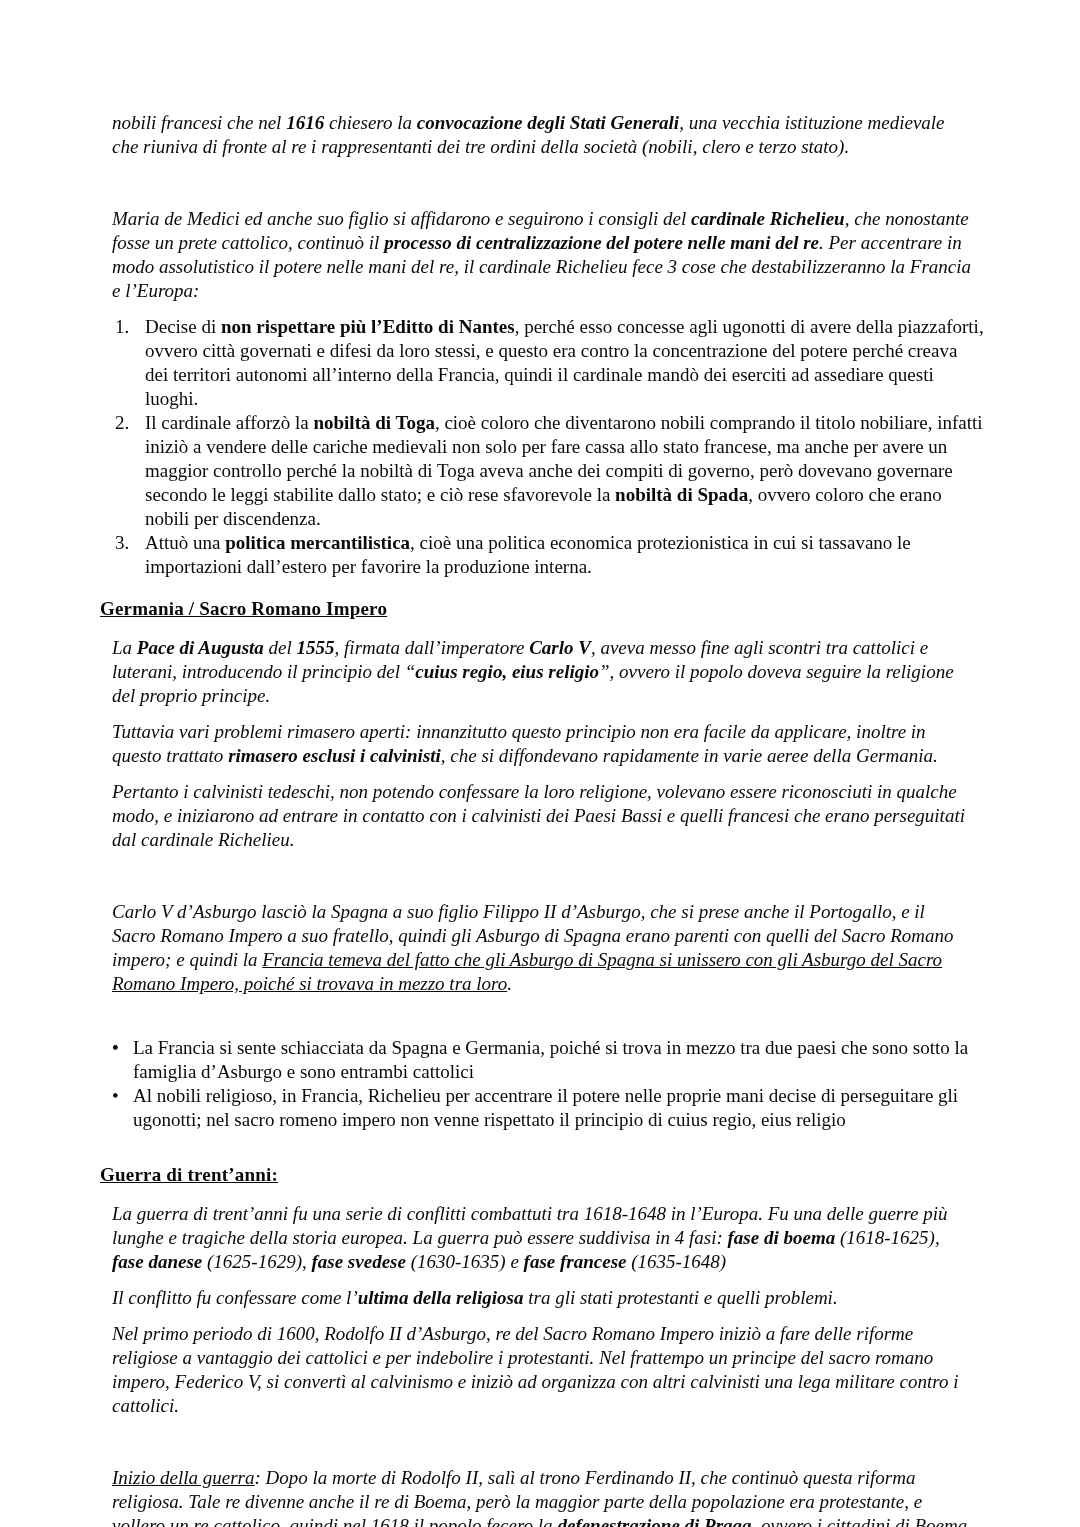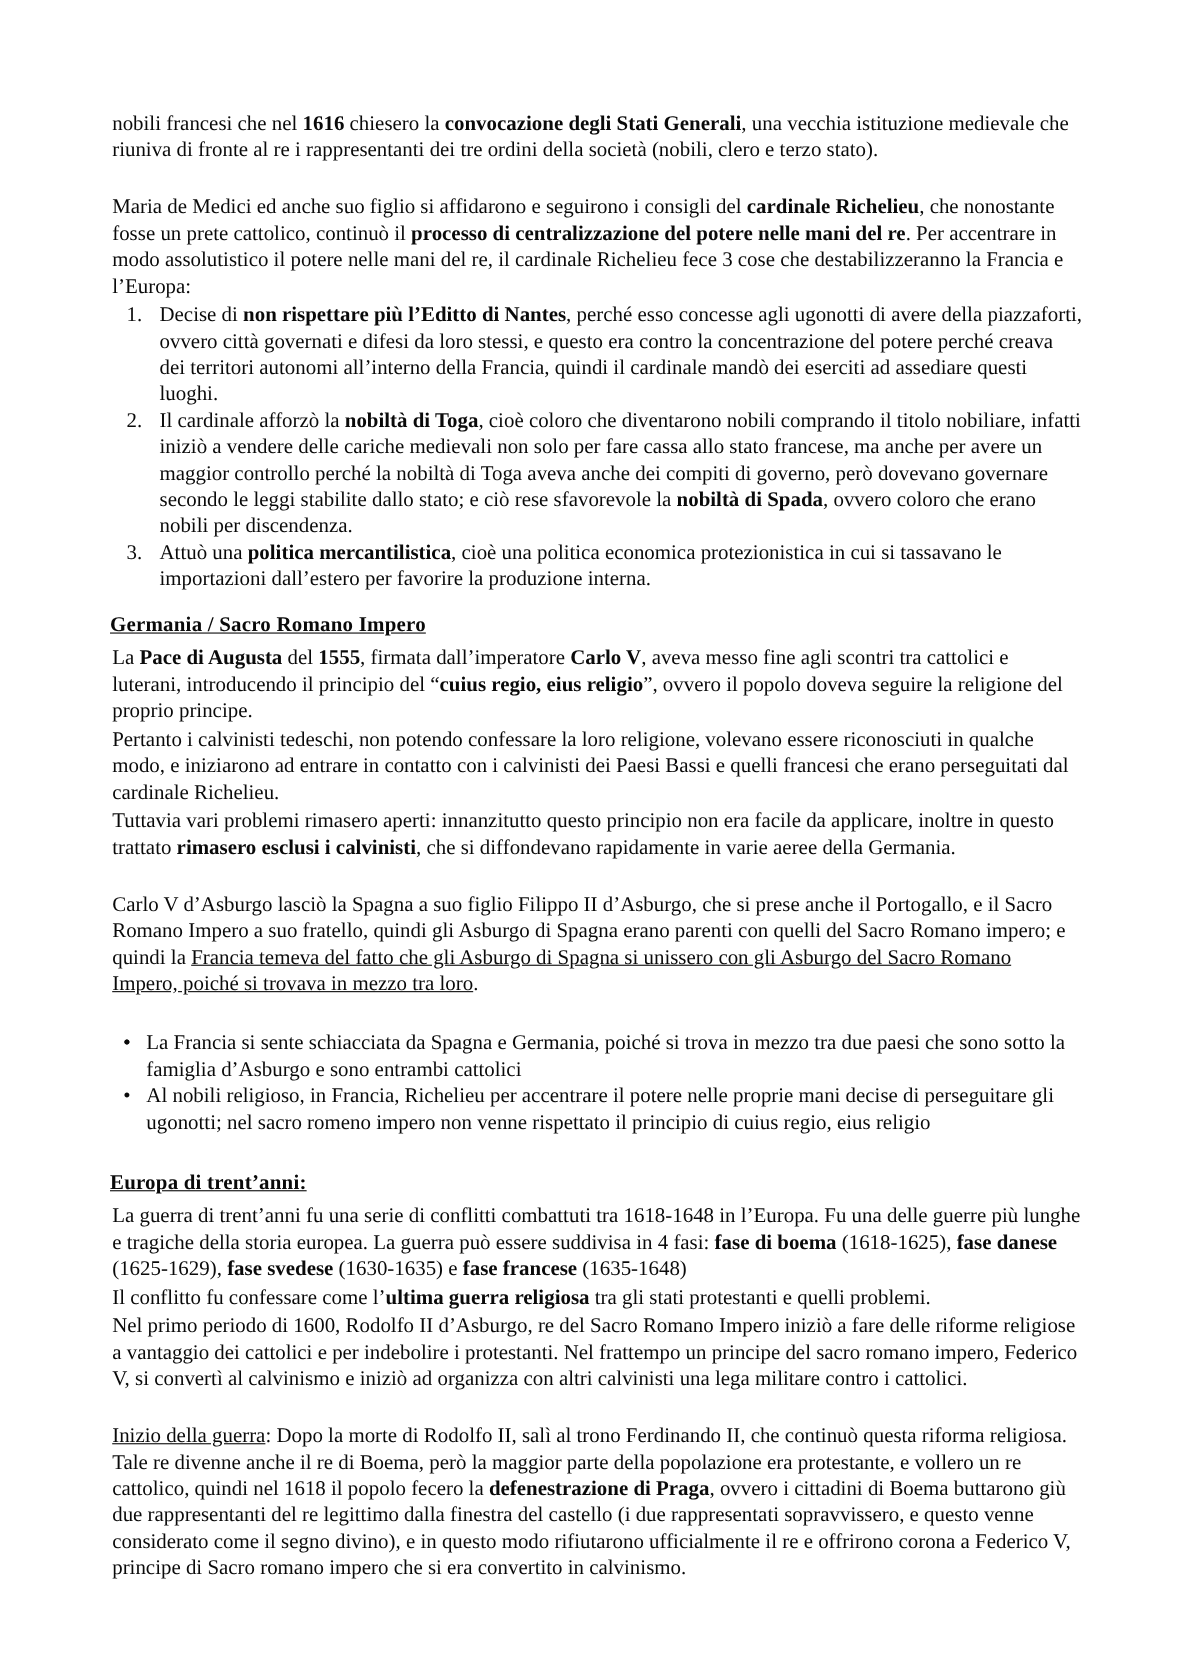--- a/index.html
+++ b/index.html
@@ -7,21 +7,21 @@
     width:1080px;
     min-height:1527px;
     box-sizing:border-box;
     background:#ffffff;
     padding:99px 95px 60px 100px;
     font-family:"Liberation Serif","DejaVu Serif",serif;
     font-size:19px;
     line-height:24px;
     color:#0a0a0a;
   }
-  p{margin:2px;}
+  p{margin:12px;font-style:italic;}
   .b{font-weight:bold;}
   .u{text-decoration:underline;}
   .gap{height:24px;}
   .gap-sm{height:15px;}
   .gap-md{height:28px;}
   .heading{
     font-size:19px;
     line-height:30px;
     margin:0 0 3px 0;
     letter-spacing:0.2px;
@@ -57,22 +57,22 @@
       <span class="marker">3.</span>
       <span><span>Attuò una </span><span class="b">politica mercantilistica</span><span>, cioè una politica economica protezionistica in cui si tassavano le importazioni dall’estero per favorire la produzione interna.</span></span>
     </li>
   </ol>
 
   <div class="gap-sm"></div>
 
   <h2 class="heading"><span class="b u">Germania / Sacro Romano Impero</span></h2>
 
   <p><span>La </span><span class="b">Pace di Augusta</span><span> del </span><span class="b">1555</span><span>, firmata dall’imperatore </span><span class="b">Carlo V</span><span>, aveva messo fine agli scontri tra cattolici e luterani, introducendo il principio del “</span><span class="b">cuius regio, eius religio</span><span>”, ovvero il popolo doveva seguire la religione del proprio principe.</span></p>
+  <p><span>Tuttavia vari problemi rimasero aperti: innanzitutto  questo principio non era facile da applicare, inoltre in questo trattato </span><span class="b">rimasero esclusi i calvinisti</span><span>, che si diffondevano rapidamente in varie aeree della Germania.</span></p>
   <p><span>Pertanto i calvinisti tedeschi, non potendo confessare la loro religione, volevano essere riconosciuti in qualche modo, e iniziarono ad entrare in contatto con i calvinisti dei Paesi Bassi e quelli francesi che erano perseguitati dal cardinale Richelieu.</span></p>
-  <p><span>Tuttavia vari problemi rimasero aperti: innanzitutto  questo principio non era facile da applicare, inoltre in questo trattato </span><span class="b">rimasero esclusi i calvinisti</span><span>, che si diffondevano rapidamente in varie aeree della Germania.</span></p>
 
   <div class="gap"></div>
 
   <p><span>Carlo V d’Asburgo lasciò la Spagna a suo figlio Filippo II d’Asburgo, che si prese anche il Portogallo, e il Sacro Romano Impero a suo fratello, quindi gli Asburgo di Spagna erano parenti con quelli del Sacro Romano impero; e quindi la </span><span class="u">Francia temeva del fatto che gli Asburgo di Spagna si unissero con gli Asburgo del Sacro Romano Impero, poiché si trovava in mezzo tra loro</span><span>.</span></p>
 
   <div class="gap-md"></div>
 
 
   <ul class="dot-list">
     <li>
@@ -83,23 +83,23 @@
       <span><span>La Francia si sente schiacciata da Spagna e Germania, poiché si trova in mezzo tra due paesi che sono sotto la famiglia d’Asburgo e sono entrambi cattolici</span></span>
     </li>
     <li>
       <span class="bullet">•</span>
       <span><span>Al nobili religioso, in Francia, Richelieu per accentrare il potere nelle proprie mani decise di perseguitare gli ugonotti; nel sacro romeno impero non venne rispettato il principio di cuius regio, eius religio</span></span>
     </li>
   </ul>
 
   <div class="gap-md"></div>
 
-  <h2 class="heading"><span class="b u">Europa di trent’anni:</span></h2>
+  <h2 class="heading"><span class="b u">Guerra di trent’anni:</span></h2>
 
   <p><span>La guerra di trent’anni fu una serie di conflitti combattuti tra 1618-1648 in l’Europa. Fu una delle guerre più lunghe e tragiche della storia europea. La guerra può essere suddivisa in 4 fasi: </span><span class="b">fase di boema</span><span> (1618-1625), </span><span class="b">fase danese</span><span> (1625-1629), </span><span class="b">fase svedese</span><span> (1630-1635) e </span><span class="b">fase francese</span><span> (1635-1648)</span></p>
-  <p><span>Il conflitto fu confessare come l’</span><span class="b">ultima guerra religiosa</span><span> tra gli stati protestanti e quelli problemi.</span></p>
+  <p><span>Il conflitto fu confessare come l’</span><span class="b">ultima della religiosa</span><span> tra gli stati protestanti e quelli problemi.</span></p>
   <p><span>Nel primo periodo di 1600, Rodolfo II d’Asburgo, re del Sacro Romano Impero iniziò a fare delle riforme religiose a vantaggio dei cattolici e per indebolire i protestanti. Nel frattempo un principe del sacro romano impero, Federico V, si convertì al calvinismo e iniziò ad organizza con altri calvinisti una lega militare contro i cattolici.</span></p>
 
   <div class="gap"></div>
 
   <p><span class="u">Inizio della guerra</span><span>: Dopo la morte di Rodolfo II, salì al trono Ferdinando II, che continuò questa riforma religiosa. Tale re divenne anche il re di Boema, però la maggior parte della popolazione era protestante, e vollero un re cattolico, quindi nel 1618 il popolo fecero la </span><span class="b">defenestrazione di Praga</span><span>, ovvero i cittadini di Boema buttarono giù due rappresentanti del re legittimo dalla finestra del castello (i due rappresentati sopravvissero, e questo venne considerato come il segno divino), e in questo modo rifiutarono ufficialmente il re e offrirono corona a Federico V, principe di Sacro romano impero che si era convertito in calvinismo.</span></p>
 
 </div>
 
 </body></html>

